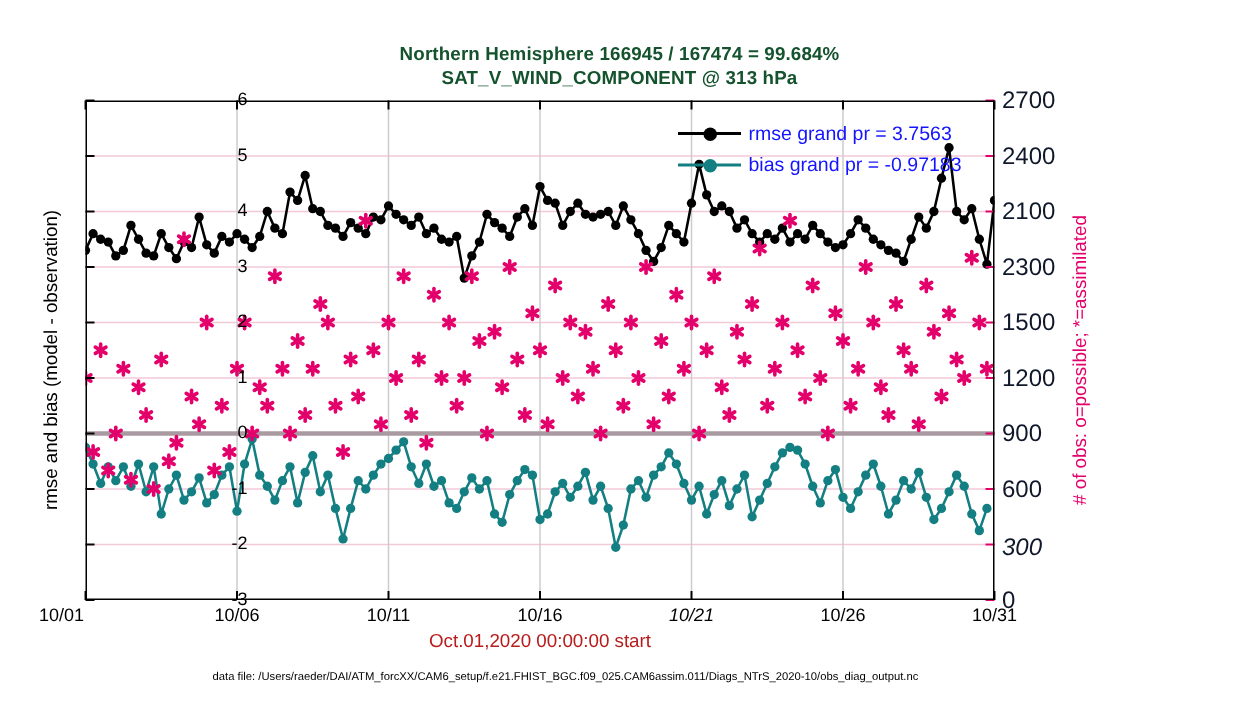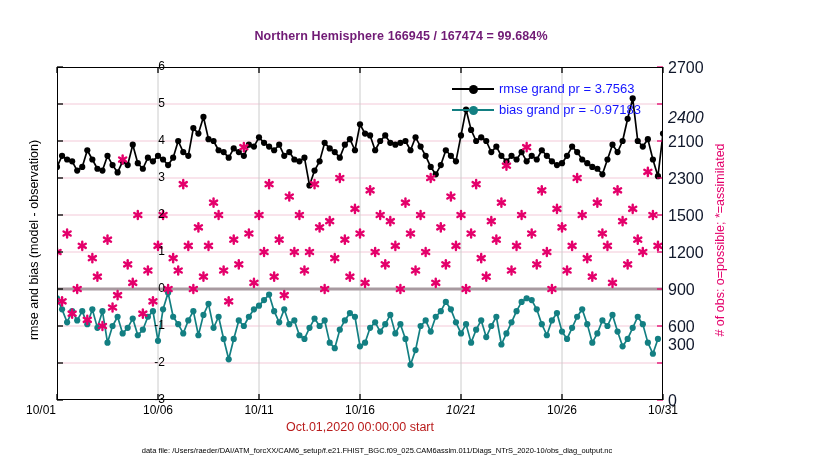--- a/index.html
+++ b/index.html
@@ -5,22 +5,23 @@
   html,body{margin:0;padding:0;}
   body{
     width:830px;height:470px;background:#ffffff;
     font-family:"Liberation Sans", sans-serif;
     overflow:hidden;position:relative;
   }
   #fig{position:absolute;left:0;top:0;width:830px;height:470px;}
 
   .title-block{
     position:absolute;left:0;top:28px;width:802px;text-align:center;
-    font-size:12.5px;font-weight:bold;color:#701a75;line-height:16px;
+    font-size:12.5px;font-weight:bold;color:#14532d;line-height:16px;
     letter-spacing:0.1px;
+    padding-left:12px;
   }
   .title-line{display:block;}
 
   
   .plot-box{
     position:absolute;left:57px;top:67px;width:606px;height:333px;
     border:1.3px solid #000;box-sizing:border-box;background:transparent;
   }
 
   
@@ -77,20 +78,21 @@
   }
   svg{display:block;}
 </style>
 </head>
 <body>
 
 <div id="fig">
 
   <div class="title-block">
     <span class="title-line">Northern Hemisphere 166945 / 167474 = 99.684%</span>
+    <span class="title-line">SAT_V_WIND_COMPONENT @ 313 hPa</span>
   </div>
 
   <svg id="plot-svg" width="830" height="470" style="position:absolute;left:0;top:0;">
       <defs>
         <clipPath id="pclip">
           <rect x="57" y="67" width="606" height="333"></rect>
         </clipPath>
       </defs>
       <g>
         <line x1="57" y1="104" x2="663" y2="104" stroke="#f3c9d8" stroke-width="1"></line>
@@ -1131,28 +1133,28 @@
       <div class="ytick-left" style="top: 178px;">3</div>
       <div class="ytick-left" style="top: 215px;">2</div>
       <div class="ytick-left" style="top: 252px;">1</div>
       <div class="ytick-left" style="top: 289px;">0</div>
       <div class="ytick-left" style="top: 326px;">-1</div>
       <div class="ytick-left" style="top: 363px;">-2</div>
       <div class="ytick-left" style="top: 400px;">-3</div>
     </div>
   <div id="ytr">
       <div class="ytick-right" style="top: 67px;">2700</div>
-      <div class="ytick-right" style="top: 117px; font-style: italic;">2400</div>
+      <div class="ytick-right" style="top: 104px;">2400</div>
       <div class="ytick-right" style="top: 141px;">2100</div>
       <div class="ytick-right" style="top: 178px;">2300</div>
       <div class="ytick-right" style="top: 215px;">1500</div>
       <div class="ytick-right" style="top: 252px;">1200</div>
       <div class="ytick-right" style="top: 289px;">900</div>
       <div class="ytick-right" style="top: 326px;">600</div>
-      <div class="ytick-right" style="top: 344px;">300</div>
+      <div class="ytick-right" style="top: 365px; font-style: italic;">300</div>
       <div class="ytick-right" style="top: 400px;">0</div>
     </div>
   <div id="xt">
       <div class="xtick" style="left: 6px;">10/01</div>
       <div class="xtick" style="left: 123px;">10/06</div>
       <div class="xtick" style="left: 224px;">10/11</div>
       <div class="xtick" style="left: 325px;">10/16</div>
       <div class="xtick" style="left: 426px; font-style: italic;">10/21</div>
       <div class="xtick" style="left: 527px;">10/26</div>
       <div class="xtick" style="left: 628px;">10/31</div>

